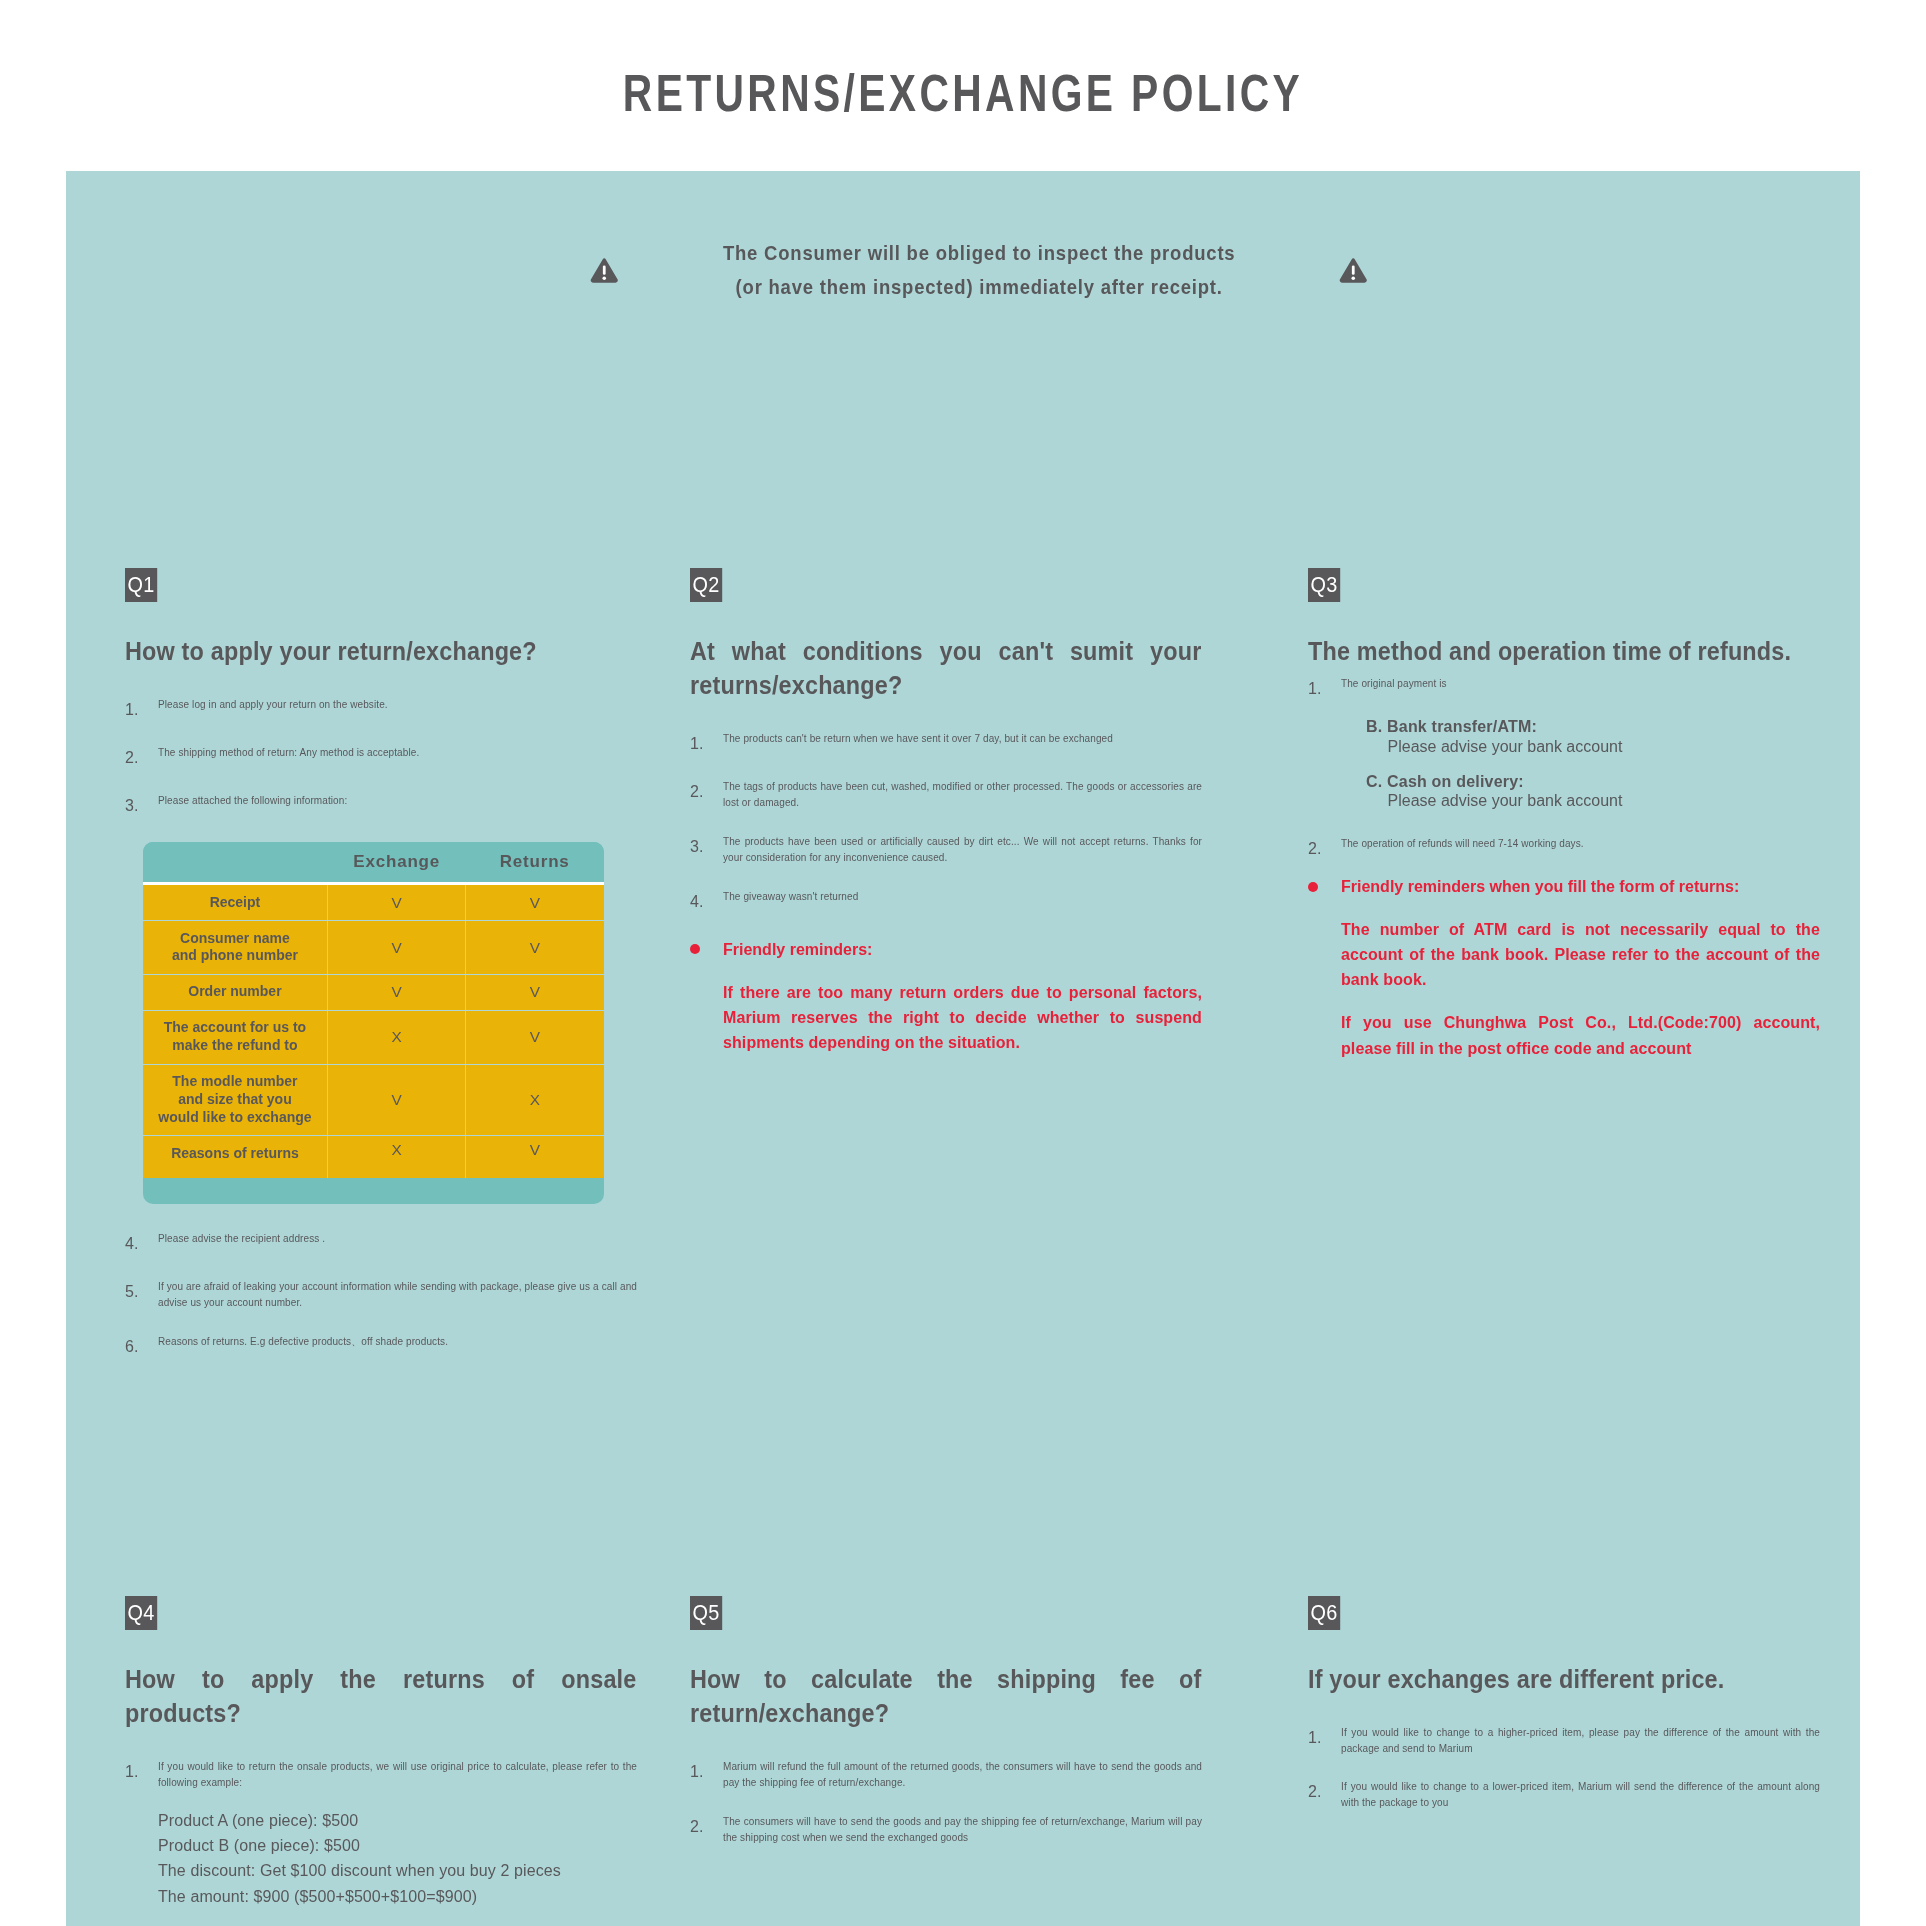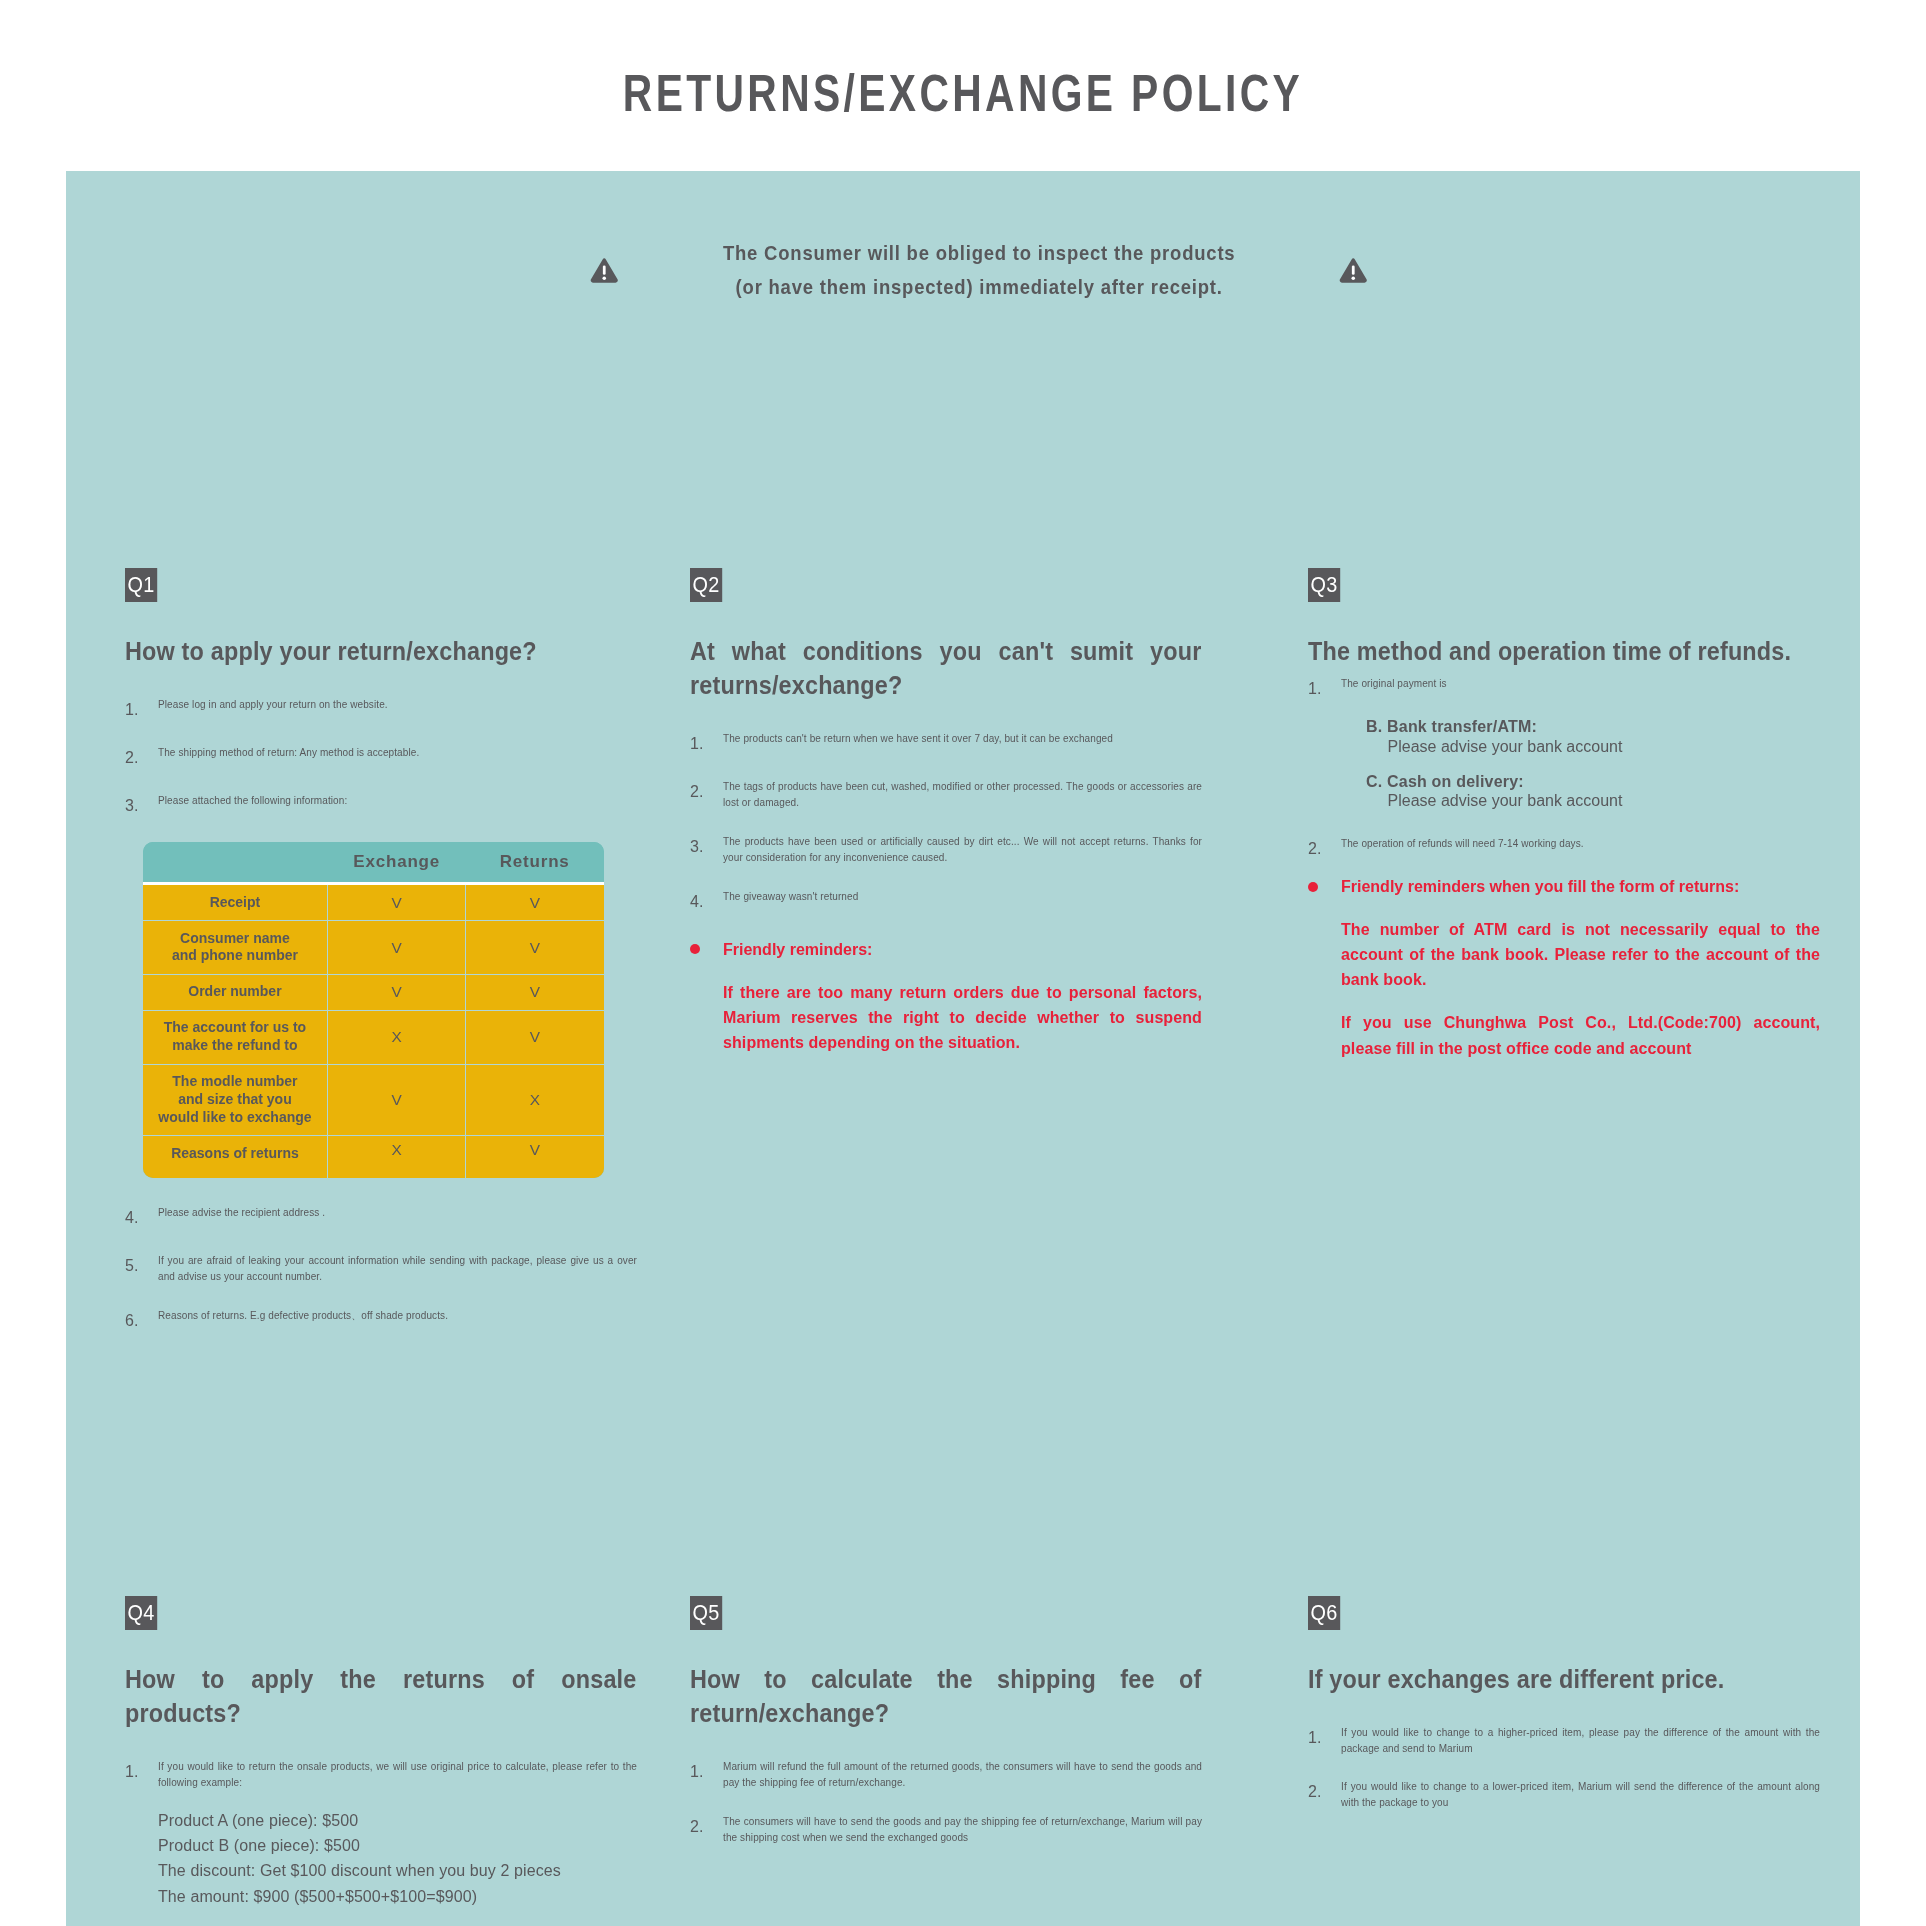--- a/index.html
+++ b/index.html
@@ -97,21 +97,21 @@
     margin-left:33px; text-align:justify;
   }
   .plain.left{ text-align:left; }
 
   
   .tbl-wrap{
     margin-top:10px; margin-left:17.7px;
     width:461px;
     border-radius:10px; overflow:hidden;
     background:#72BFBB;
-    padding-bottom:0;
+    padding-bottom:26px;
   }
   table{ border-collapse:collapse; width:100%; table-layout:fixed; }
   thead th{
     background:#72BFBB; color:#58585B;
     font-size:17px; font-weight:bold; letter-spacing:0.8px;
     height:42px; vertical-align:middle;
     font-family:"Liberation Sans Narrow","Liberation Sans",sans-serif;
   }
   thead th.lbl{ width:185px; }
   tbody td{
@@ -248,21 +248,21 @@
         </table>
       </div>
 
       <div class="olist" style="margin-top:27px">
         <div class="li">
           <div class="num">4.</div>
           <div class="txt left">Please advise the recipient address .</div>
         </div>
         <div class="li">
           <div class="num">5.</div>
-          <div class="txt">If you are afraid of leaking your account information while sending with package, please give us a over and advise us your account number.</div>
+          <div class="txt">If you are afraid of leaking your account information while sending with package, please give us a call and advise us your account number.</div>
         </div>
         <div class="li">
           <div class="num">6.</div>
           <div class="txt">Reasons of returns. E.g defective products、off shade products.</div>
         </div>
       </div>
     </div>
 
     <div class="col col-2 row-top">
       <div class="qbadge">Q2</div>

